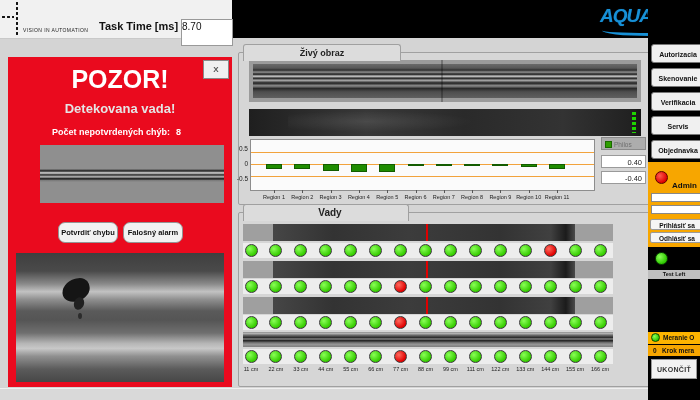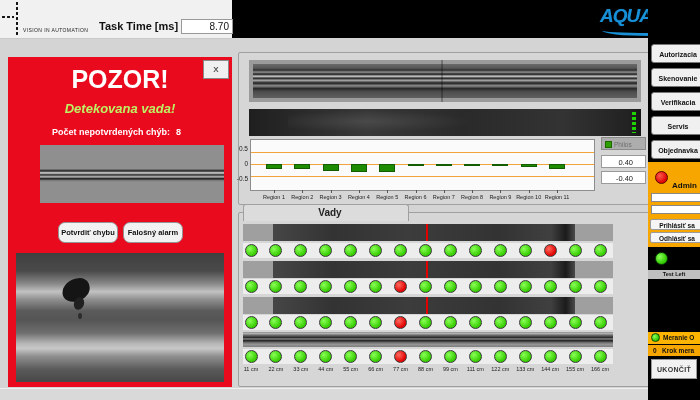--- a/index.html
+++ b/index.html
@@ -13,32 +13,32 @@
   #topbar-left{left:0;top:0;width:232px;height:38px;background:#f1f1f1;border-bottom:1px solid #c9c9c9;}
   .dots-v{left:14px;top:1px;width:6px;height:35px;
     background-image:radial-gradient(circle,#111 1.1px,transparent 1.5px);background-size:6px 5px;}
   .dots-h{left:1px;top:14px;width:13px;height:6px;
     background-image:radial-gradient(circle,#111 1.1px,transparent 1.5px);background-size:5px 6px;}
   #brand{left:21px;top:3px;font-size:20px;font-weight:bold;color:#2458a8;letter-spacing:.5px;}
   #brand-tag{left:23px;top:27px;font-size:5px;color:#222;letter-spacing:.4px;}
   #datetime{left:99px;top:4px;font-size:11px;font-weight:bold;color:#111;}
   #tasktime-label{left:99px;top:20px;font-size:11px;font-weight:bold;color:#111;}
   #tasktime-input{left:181px;top:19px;width:47px;height:13px;background:#fff;border:1px solid #999;
-    font-size:10px;text-align:right;padding:0 3px 0 0;line-height:13px;color:#111;}
+    font-size:10px;text-align:left;padding:0 3px 12px 0;line-height:13px;color:#111;}
   #aquatec{right:-2px;top:4px;width:102px;height:30px;}
   #aquatec-text{left:0;top:1px;font-size:19px;font-weight:900;font-style:italic;color:#1790d6;
     letter-spacing:-1px;text-shadow:0 0 1px #05365e;}
   #aquatec-swoosh{left:2px;top:21px;width:94px;height:8px;border-bottom:3px solid #1790d6;border-radius:50%;}
 
   
   #alert{left:8px;top:57px;width:224px;height:330px;background:#ea0a1e;}
   #alert-close{right:3px;top:3px;width:24px;height:17px;background:#f0f0f0;border:1px solid #8a8a8a;
     font-size:8px;font-weight:bold;color:#555;text-align:center;line-height:17px;}
   #alert-title{left:0;top:8px;width:100%;text-align:center;font-size:25px;font-weight:bold;color:#fff;}
-  #alert-sub{left:0;top:44px;width:100%;text-align:center;font-size:13px;font-weight:bold;color:#bef264;font-style:italic;}
+  #alert-sub{left:0;top:44px;width:100%;text-align:center;font-size:13px;font-weight:bold;color:#e5e5e5;}
   #alert-count-label{left:44px;top:70px;font-size:9px;font-weight:bold;color:#fff;}
   #alert-count-value{left:168px;top:70px;font-size:9px;font-weight:bold;color:#fff;}
   #alert-img1{left:32px;top:88px;width:184px;height:58px;background:#8f8f8f;overflow:hidden;}
   #alert-img1-stripes{left:0;top:42%;width:100%;height:13px;
     background:linear-gradient(180deg,#888 0%,#1c1c1c 15%,#ddd 30%,#2a2a2a 45%,#bbb 60%,#161616 75%,#888 90%);}
   .alert-btn{top:165px;width:58px;height:19px;background:#f2f2f2;border:1px solid #949494;
     font-size:7.5px;font-weight:bold;color:#111;text-align:center;line-height:19px;border-radius:7px;}
   #btn-confirm{left:50px;}
   #btn-false{left:115px;}
   #alert-img2{left:8px;top:196px;width:208px;height:129px;overflow:hidden;
@@ -73,21 +73,21 @@
   #plot{left:11px;top:86px;width:343px;height:50px;background:#fbfbfb;border:1px solid #8d8d8d;}
   .thline{left:0;width:100%;height:1px;background:#f2a33c;}
   .bar{position:absolute;width:16px;background:#1e8c00;border:1px solid #135c00;box-sizing:border-box;}
   .ytick{position:absolute;right:calc(100% + 3px);font-size:6.5px;color:#222;white-space:nowrap;}
   .xlabel{position:absolute;top:54px;width:40px;margin-left:-20px;text-align:center;font-size:5.5px;color:#222;}
   .xtick{position:absolute;top:50px;width:1px;height:3px;background:#555;}
   #legend{left:362px;top:84px;width:45px;height:13px;background:#adadad;border:1px solid #8a8a8a;
     font-size:6.5px;color:#6f6f6f;line-height:13px;padding-left:3px;box-sizing:border-box;}
   .legend-sq{display:inline-block;width:7px;height:7px;background:#2e9e00;vertical-align:-1px;margin-right:2px;border:1px solid #1a6a00;box-sizing:border-box;}
   .limitbox{left:362px;width:45px;height:13px;background:#fff;border:1px solid #9a9a9a;
-    font-size:7.5px;color:#222;text-align:right;line-height:13px;padding-right:12px;box-sizing:border-box;}
+    font-size:7.5px;color:#222;text-align:right;line-height:13px;padding-right:3px;box-sizing:border-box;}
   #limit-upper{top:102px;}
   #limit-lower{top:118px;}
 
   
   .vstrip{left:4px;width:370px;height:17px;background:#9f9f9f;}
   .vstrip-img{position:absolute;left:30px;right:38px;top:0;bottom:0;
     background:linear-gradient(90deg,#464646,#333 20%,#3c3c3c 45%,#333 75%,#404040 92%,#1b1b1b 97%,#4a4a4a);}
   .redline{position:absolute;left:183px;top:0;width:2px;height:100%;background:#e00000;}
   .wire{left:4px;width:370px;height:15px;
     background:linear-gradient(180deg,#8f8f8f 0%,#b0b0b0 10%,#5a5a5a 25%,#2a2a2a 38%,#888 46%,#1d1d1d 58%,#666 68%,#969696 82%,#7d7d7d 100%);}
@@ -159,20 +159,21 @@
     </div>
     <div id="btn-confirm" class="alert-btn abs">Potvrdiť chybu</div>
     <div id="btn-false" class="alert-btn abs">Falošný alarm</div>
     <div id="alert-img2" class="abs">
       <div class="blob1 abs"></div>
       <div class="blob2 abs"></div>
       <div class="blob3 abs"></div>
     </div>
   </div>
 
+  <div id="gb1-tab" class="gtab abs">Živý obraz</div>
   <div id="gb1" class="gbox abs">
     <div id="stripA" class="abs">
       <div id="stripA-img" class="abs"></div>
       <div id="stripA-seam" class="abs"></div>
     </div>
     <div id="stripB" class="abs">
       <div id="stripB-hl" class="abs"></div>
       <div id="green-marker" class="abs"></div>
     </div>
     <div id="plot" class="abs">

